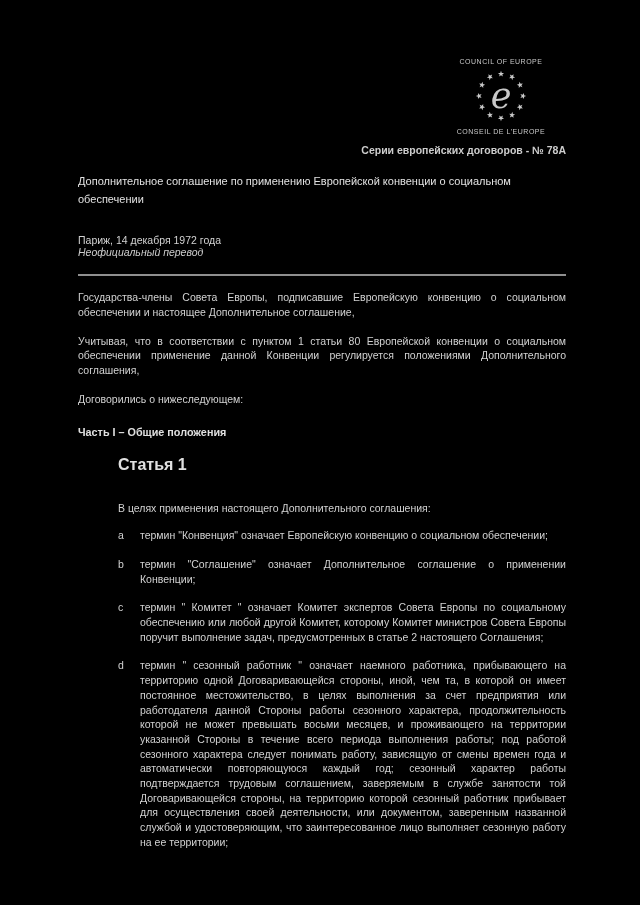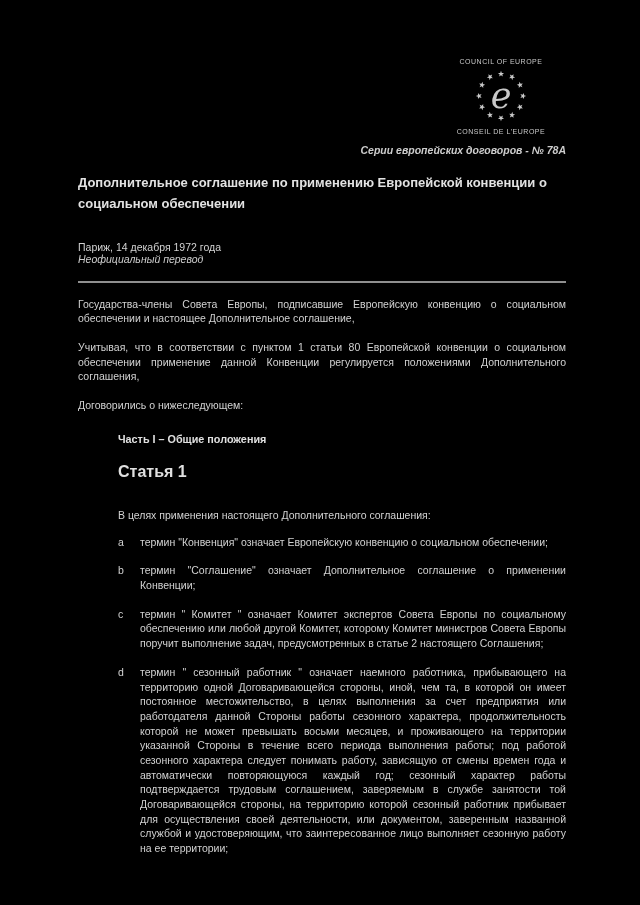--- a/index.html
+++ b/index.html
@@ -22,50 +22,48 @@
   .logo-line {
     font-size:7px;
     letter-spacing:0.5px;
     color:#c9c9c9;
     white-space:nowrap;
   }
   .logo-emblem { margin:3px auto 2px auto; display:block; }
   .series {
     text-align:right;
     font-size:10.5px;
-    font-style:italic;
     font-weight:bold;
     margin-top:9px;
     color:#cdcdcd;
   }
   .doc-title {
     margin-top:17px;
-    font-weight:bold;
-    font-size:13px;
+    font-weight:normal;
+    font-size:11px;
     line-height:1.6;
     max-width:505px;
     color:#e2e2e2;
   }
   .place-date { margin-top:26px; font-size:10.5px; color:#d2d2d2; }
   .translation { font-size:10.5px; font-style:italic; color:#cdcdcd; }
   .divider { margin-top:16px; border-top:2px solid #8f8f8f; }
   .indent { }
   .para {
     margin-top:14px;
     font-size:10.5px;
     line-height:1.4;
     text-align:justify;
     color:#d2d2d2;
   }
   .part-heading {
     margin-top:20px;
     font-weight:bold;
     font-size:10.8px;
     color:#e0e0e0;
-    margin-left:40px;
   }
   .article-heading {
     margin-top:18px;
     margin-left:40px;
     font-weight:bold;
     font-size:16px;
     color:#e0e0e0;
   }
   .intro {
     margin-top:28px;

